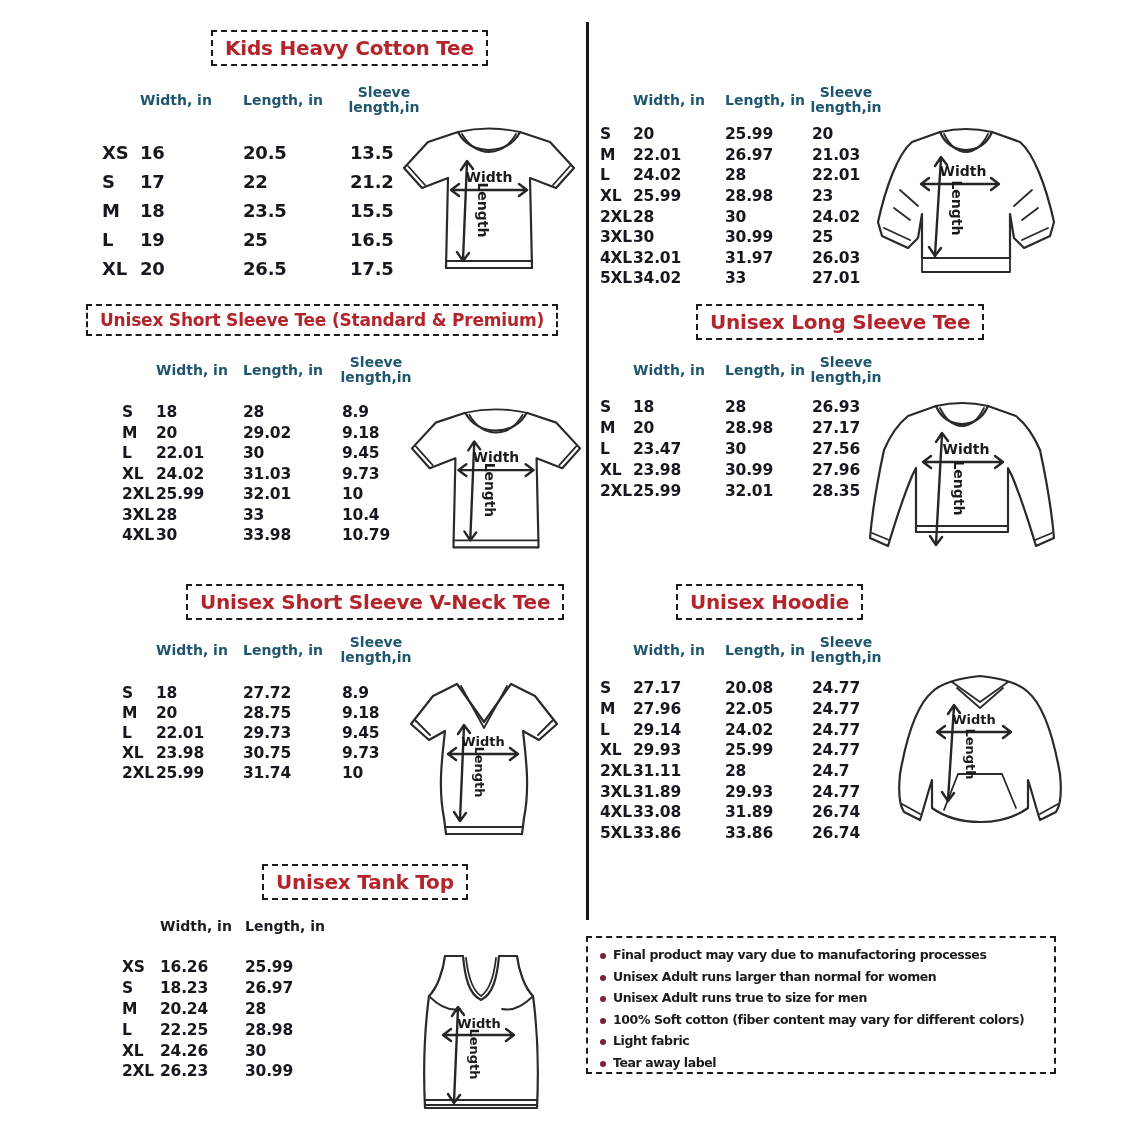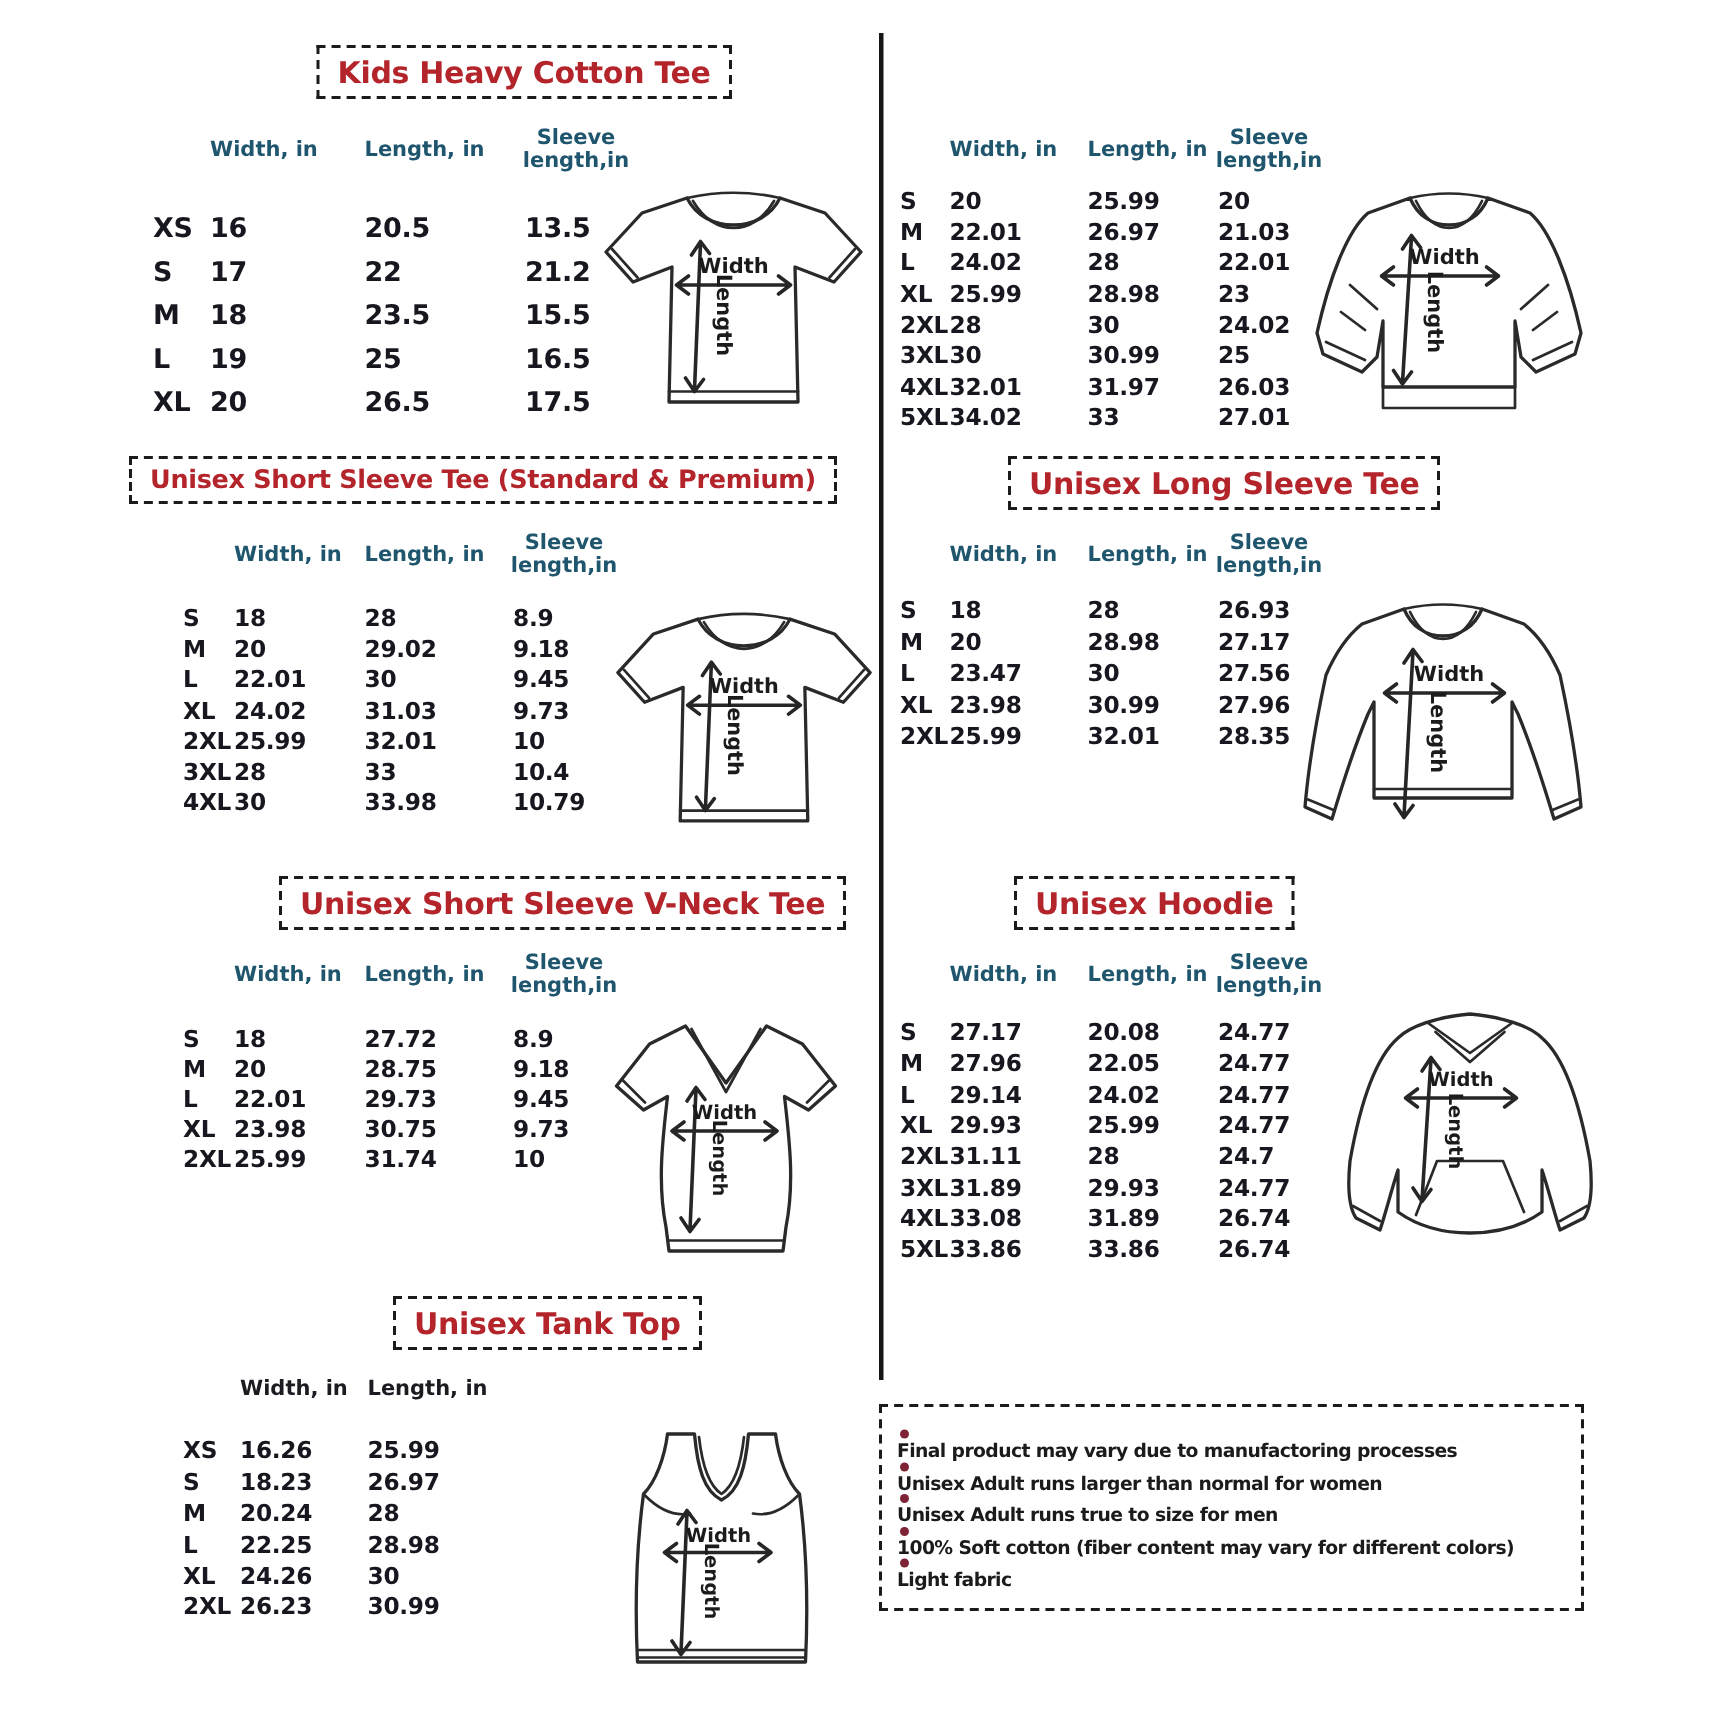--- a/index.html
+++ b/index.html
@@ -35,21 +35,21 @@
   svg{position:absolute;overflow:visible;}
   .garment{fill:#ffffff;stroke:#2a2a2a;stroke-width:2.2;stroke-linejoin:round;stroke-linecap:round;}
   .detail{fill:none;stroke:#2a2a2a;stroke-width:1.8;stroke-linejoin:round;stroke-linecap:round;}
   .arrow{fill:none;stroke:#262626;stroke-width:2.4;stroke-linejoin:round;stroke-linecap:round;}
   .svg-label{fill:#1b1b1b;font-family:"DejaVu Sans",sans-serif;font-weight:bold;font-size:14px;}
   .svg-label.sm{font-size:13px;}
 
   .notes-box{position:absolute;left:586px;top:936px;width:470px;height:138px;
              border:2px dashed #1b1b1b;box-sizing:border-box;padding:9px 10px 6px 10px;}
   .note-line{display:flex;align-items:flex-start;height:21.5px;white-space:nowrap;
-             font-size:12.5px;letter-spacing:-0.4px;font-weight:bold;color:#1b1b1b;flex-direction:column;}
+             font-size:12.5px;letter-spacing:-0.4px;font-weight:bold;color:#1b1b1b;}
   .note-bullet{width:6px;height:6px;border-radius:50%;background:#7d2335;margin:6px 7px 0 2px;flex:none;}
 </style>
 </head>
 <body>
 
 <div class="page">
 
   <div class="divider"></div>
 
   <div class="panel">
@@ -253,21 +253,21 @@
       </g>
       <g class="arrow">
         <path d="M71,40 L67,138 M65,48 L71,39 L77,47 M61,130 L67,139 L73,131"></path>
       </g>
       <text class="svg-label" x="93" y="60" text-anchor="middle">Width</text>
       <text class="svg-label" x="82" y="88" text-anchor="middle" transform="rotate(90 82 88)">Length</text>
     </svg>
   </div>
 
   <div class="panel">
-    <div class="title-box" style="left:672px;top:304px;">Unisex Long Sleeve Tee</div>
+    <div class="title-box" style="left:696px;top:304px;">Unisex Long Sleeve Tee</div>
     <div class="thead g-cols-right" style="left:600px;top:352px;height:36px;width:300px;">
       <div class="hc"></div>
       <div class="hc">Width, in</div>
       <div class="hc">Length, in</div>
       <div class="hc sleeve">Sleeve length,in</div>
     </div>
     <div class="tbl t-right" style="left:600px;top:397px;--rh:20.8px;">
         <div class="trow">
           <div class="tcell">S</div>
           <div class="tcell">18</div>
@@ -523,15 +523,19 @@
       <span>Unisex Adult runs true to size for men</span>
     </div>
     <div class="note-line">
       <span class="note-bullet"></span>
       <span>100% Soft cotton (fiber content may vary for different colors)</span>
     </div>
     <div class="note-line">
       <span class="note-bullet"></span>
       <span>Light fabric</span>
     </div>
+    <div class="note-line">
+      <span class="note-bullet"></span>
+      <span>Tear away label</span>
+    </div>
   </div>
 
 </div>
 
 </body></html>

